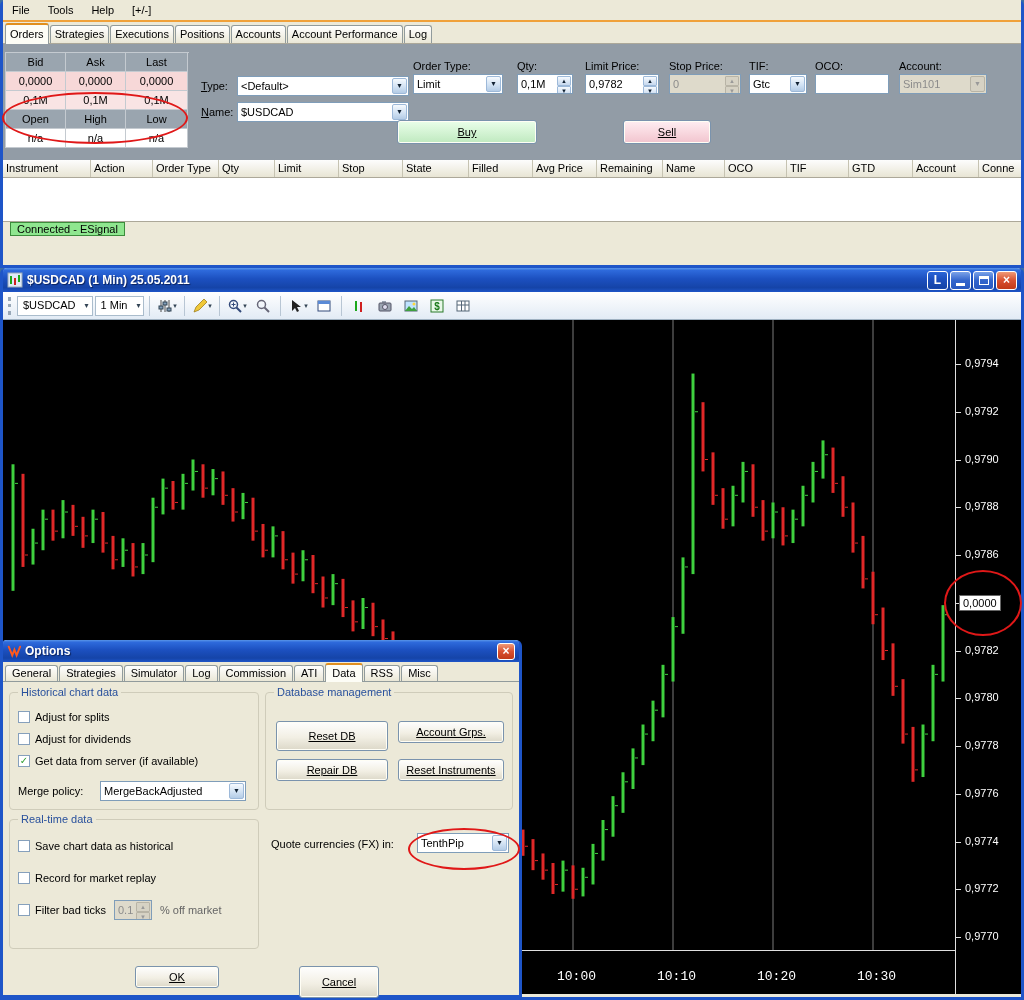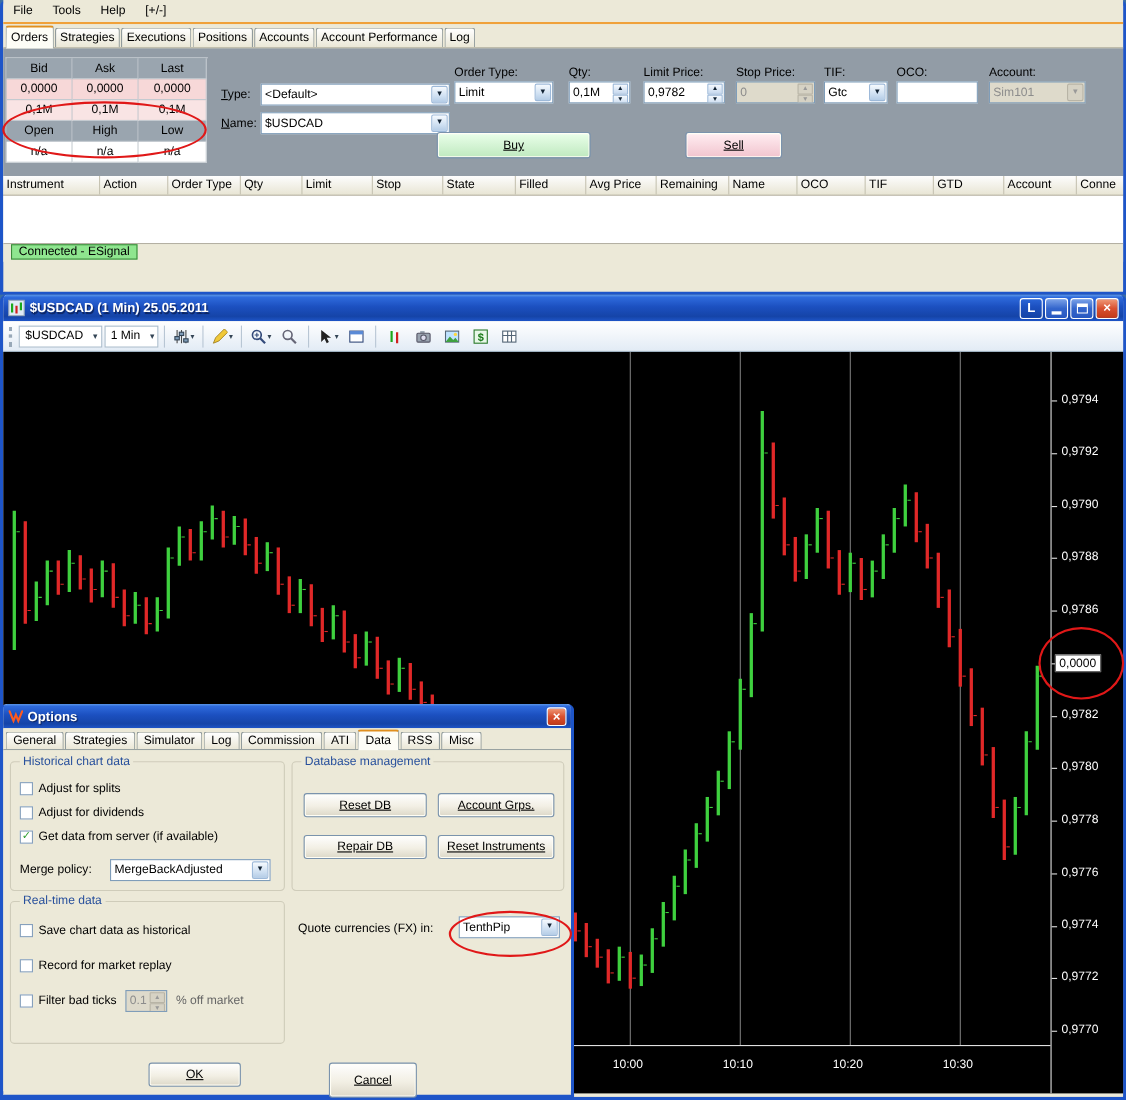--- a/index.html
+++ b/index.html
@@ -72,21 +72,21 @@
   .tb-sep { width:1px; height:20px; background:#b8c6d4; margin:0 3px; flex:none; }
   .tb-btn { width:24px; height:22px; display:flex; align-items:center; justify-content:center; flex:none; border:1px solid transparent; border-radius:2px; }
   .tb-btn.drop::after { content:"▾"; font-size:7px; margin-left:1px; color:#345; }
 
   .chartarea { position:relative; background:#000; height:674px; overflow:hidden; color:#fff; }
   #plot { position:absolute; left:0; top:0; width:952px; height:630px; }
   #price-axis { position:absolute; left:952px; top:0; width:66px; height:674px; border-left:1px solid #e0e0e0; }
   .ytick { position:absolute; left:9px; font-size:11px; color:#fff; white-space:nowrap; }
   .ytickmark { position:absolute; left:0; width:5px; height:1px; background:#e0e0e0; }
   #time-axis { position:absolute; left:0; top:630px; width:952px; height:44px; border-top:1px solid #e0e0e0; }
-  .xtick { position:absolute; top:11px; font-size:11px; color:#fff; }
+  .xtick { position:absolute; top:18px; font-size:13px; color:#fff;font-family:Liberation Mono, monospace; }
   .price-marker { position:absolute; left:3px; background:#fff; color:#000; border:1px solid #666; padding:0 3px; height:16px; line-height:14px; font-size:11px; }
 
   
   .dlg-tabs { height:20px; background:#ece9d8; display:flex; align-items:flex-end; padding-left:2px; border-bottom:1px solid #919b9c; }
   .dlg-tabs .tab { height:16px; line-height:14px; padding:0 6px; }
   .dlg-tabs .tab.active { height:19px; line-height:16px; }
   .dlg-body { position:relative; height:310px; background:#ece9d8; }
   .group { position:absolute; border:1px solid #cfccba; border-radius:4px; }
   .group-title { position:absolute; top:-7px; left:8px; background:#ece9d8; padding:0 3px; color:#28509c; white-space:nowrap; }
   .cbrow { position:absolute; display:flex; align-items:center; gap:5px; white-space:nowrap; }
@@ -603,21 +603,21 @@
         </div>
         <span class="flabel" style="left:8px;top:92px;">Merge policy:</span>
         <div class="combo" style="left:90px;top:88px;width:146px;">
           <span>MergeBackAdjusted</span>
           <span class="ar">▼</span>
         </div>
       </div>
 
       <div class="group" style="left:262px;top:10px;width:248px;height:118px;">
         <span class="group-title">Database management</span>
-        <div class="xpbtn" style="left:10px;top:28px;width:112px;height:22px;">
+        <div class="xpbtn" style="left:10px;top:28px;width:112px;height:30px;">
           <span class="u">Reset DB</span>
         </div>
         <div class="xpbtn" style="left:132px;top:28px;width:106px;height:22px;">
           <span class="u">Account Grps.</span>
         </div>
         <div class="xpbtn" style="left:10px;top:66px;width:112px;height:22px;">
           <span class="u">Repair DB</span>
         </div>
         <div class="xpbtn" style="left:132px;top:66px;width:106px;height:22px;">
           <span class="u">Reset Instruments</span>

